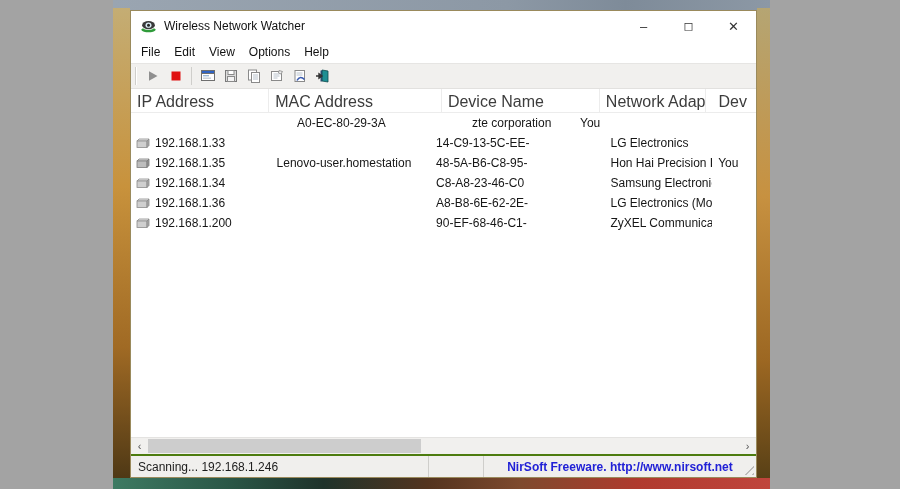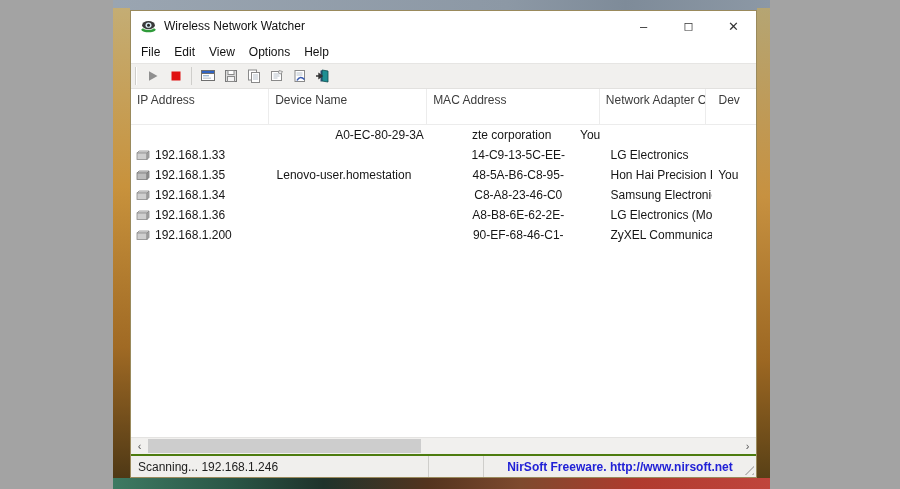--- a/index.html
+++ b/index.html
@@ -39,28 +39,28 @@
   
   .toolbar { height:26px; background:#f1f0ee; border-top:1px solid #e6e5e3; border-bottom:1px solid #e2e1df;
              display:flex; align-items:center; padding-left:2px; flex:0 0 auto; }
   .grip { width:2px; height:18px; background:#cfcecb; border-right:1px solid #fff; margin:0 4px 0 2px; }
   .tbtn { width:23px; height:22px; background:transparent; border:none; display:flex;
           align-items:center; justify-content:center; padding:0; }
   .tsep { width:1px; height:18px; background:#cfcecb; margin:0 4px; }
 
   
   .listview { flex:1 1 auto; display:flex; flex-direction:column; overflow:hidden; background:#fff; }
-  .lv-header { height:36px; display:flex; font-size:12px; color:#3c3c3c; flex:0 0 auto; border-bottom:1px solid #ececec; }
+  .lv-header { height:24px; display:flex; font-size:16px; color:#3c3c3c; flex:0 0 auto; border-bottom:1px solid #ececec; }
   .hcell { padding:4px 4px 0 6px; border-right:1px solid #ececec; white-space:nowrap; overflow:hidden; }
   .rows { flex:0 0 auto; }
   .row { height:20px; display:flex; font-size:12px; color:#161616; align-items:center; }
   .cell { padding:0 4px 0 6px; white-space:nowrap; overflow:hidden; }
   .c-ip  { width:140px; display:flex; align-items:center; gap:4px; padding-left:4px; }
   .c-dn  { width:160px; }
-  .c-mac { width:175px;text-align:center; }
+  .c-mac { width:175px; }
   .c-ad  { width:108px; }
   .c-in  { width:44px; }
   .h-ip{width:140px;} .h-dn{width:160px;} .h-mac{width:175px;} .h-ad{width:108px;} .h-in{width:44px; border-right:none;margin-left:6px;}
   .row-icon { width:16px; height:14px; flex:0 0 auto; }
   .filler { flex:1 1 auto; background:#fff; }
 
   
   .hscroll { height:17px; background:#f1f0ee; border-top:1px solid #e4e3e1; position:relative; flex:0 0 auto; }
   .sb-arrow { position:absolute; top:0; width:17px; height:16px; display:flex; align-items:center;
               justify-content:center; font-size:11px; color:#555; }
@@ -170,22 +170,22 @@
           <path d="M7 2 L13 3 L13 14 L7 13 Z" fill="#1e8f93" stroke="#0d4a4c" stroke-width="0.8"></path>
           <rect x="5.5" y="2.5" width="1.6" height="11" fill="#274b6e"></rect>
           <path d="M1 8 h5 M4 5.8 L7 8 L4 10.2 Z" stroke="#333" stroke-width="1.4" fill="#333"></path>
         </svg>
       </button>
     </div>
 
     <div class="listview">
       <div class="lv-header">
         <div class="hcell h-ip">IP Address</div>
+        <div class="hcell h-mac">MAC Address</div>
         <div class="hcell h-dn">Device Name</div>
-        <div class="hcell h-mac">MAC Address</div>
         <div class="hcell h-ad">Network Adapter Comp...</div>
         <div class="hcell h-in">Dev</div>
       </div>
 
       <div class="rows">
 
         <div class="row">
           <div class="cell c-dn"></div>
           <div class="cell c-mac">A0-EC-80-29-3A</div>
           <div class="cell c-ad">zte corporation</div>

